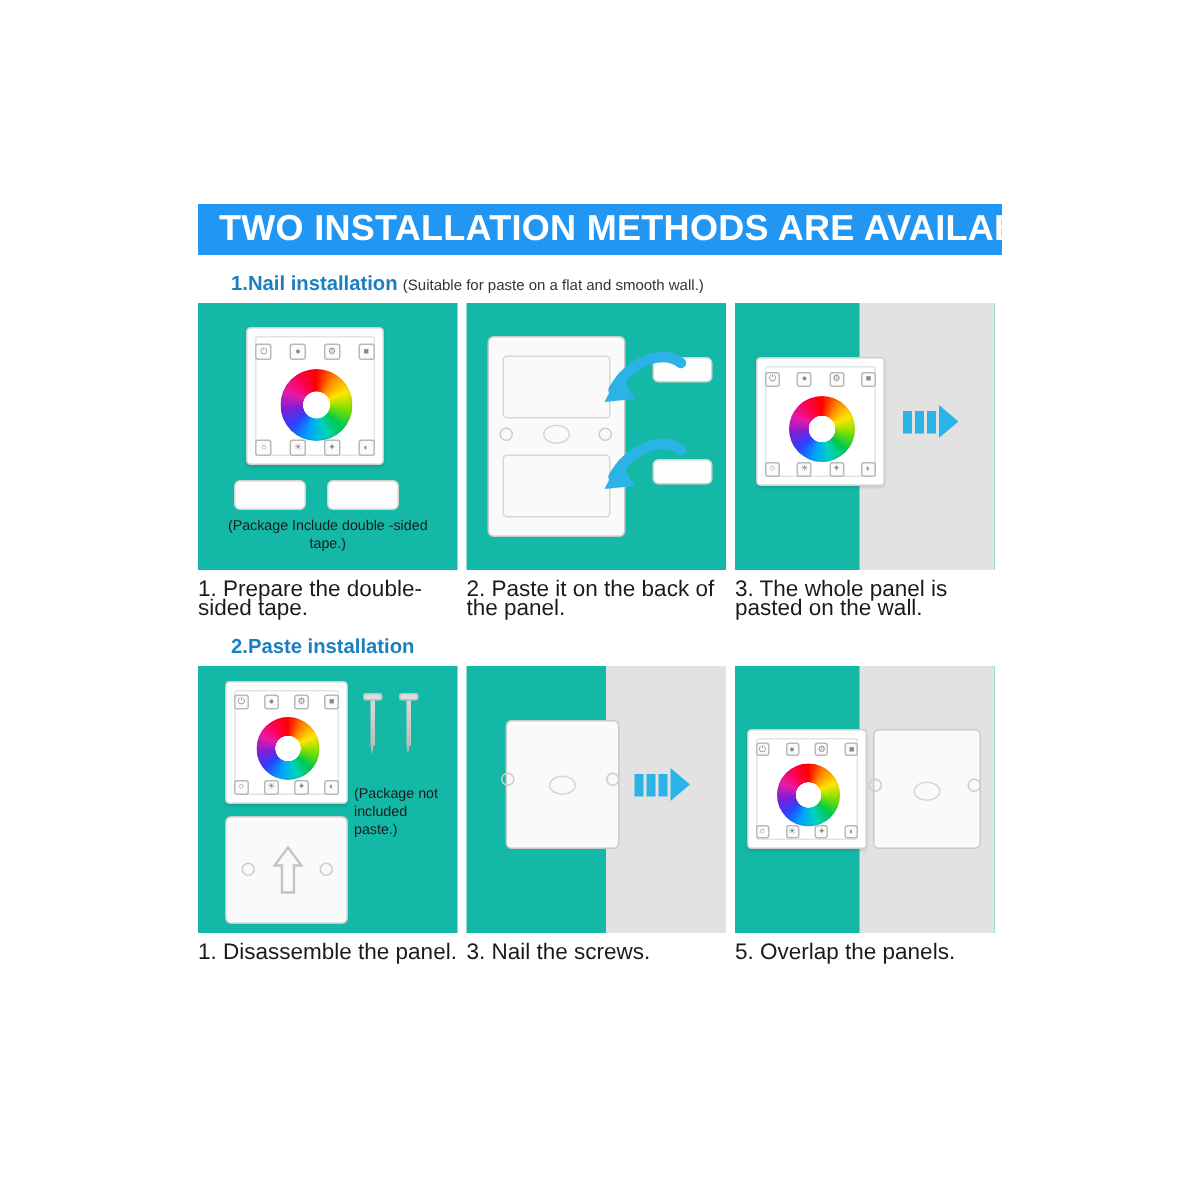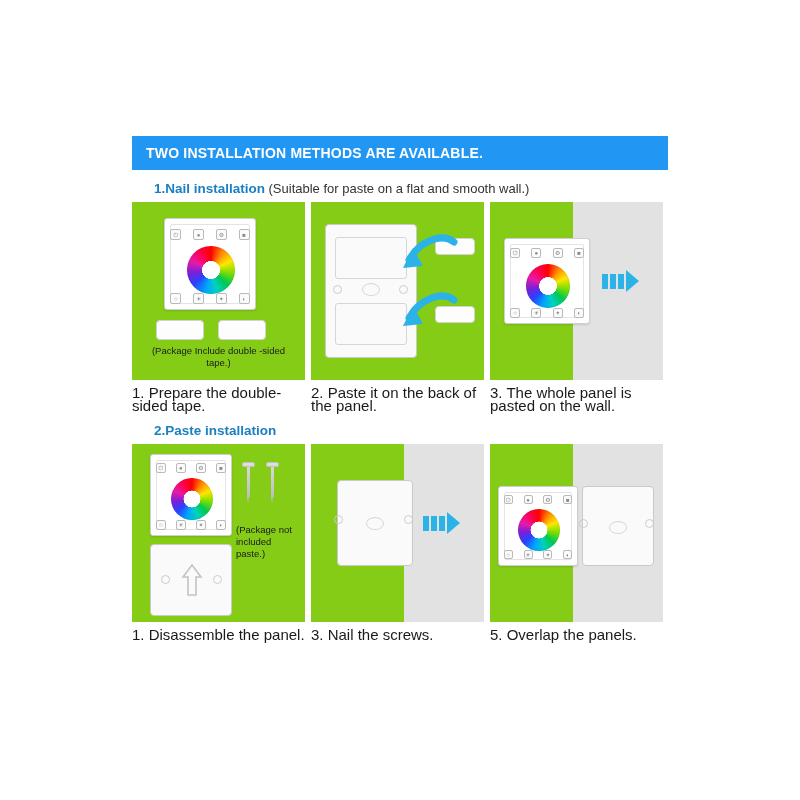--- a/index.html
+++ b/index.html
@@ -22,21 +22,21 @@
     top: 136px;
     width: 536px;
     height: 520px;
   }
 
   
   .banner {
     background: #2196f3;
     color: #ffffff;
     font-weight: bold;
-    font-size: 14px;
+    font-size: 24px;
     letter-spacing: 0.2px;
     height: 34px;
     line-height: 34px;
     padding-left: 14px;
     box-sizing: border-box;
     white-space: nowrap;
   }
 
   
   .section-head {
@@ -46,32 +46,32 @@
     font-size: 12.5px;
     white-space: nowrap;
   }
   .section-head .num {
     font-weight: bold;
     color: #1a7fc1;
     font-size: 13.5px;
   }
   .section-head .sub {
     color: #333;
-    font-size: 13px;
+    font-size: 10px;
   }
 
   
   .row {
     display: flex;
     gap: 6px;
   }
   .cell {
     width: 173px;
     height: 178px;
-    background: #84cc16;
+    background: #14b8a6;
     position: relative;
     overflow: hidden;
     box-sizing: border-box;
   }
   .cell .halfshade {
     position: absolute;
     right: 0; top: 0; bottom: 0;
     width: 46%;
     background: #e2e2e2;
   }

